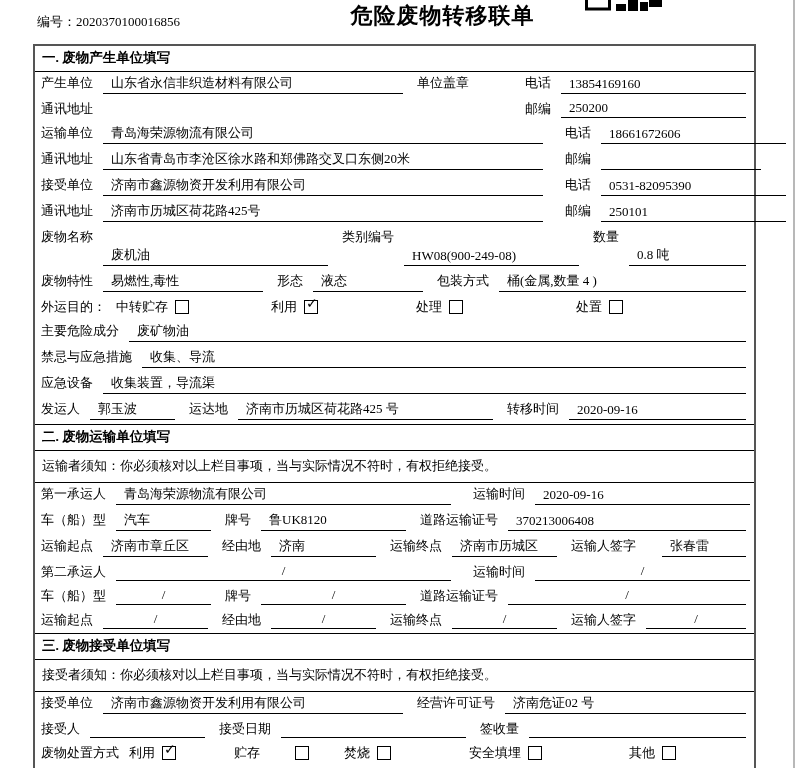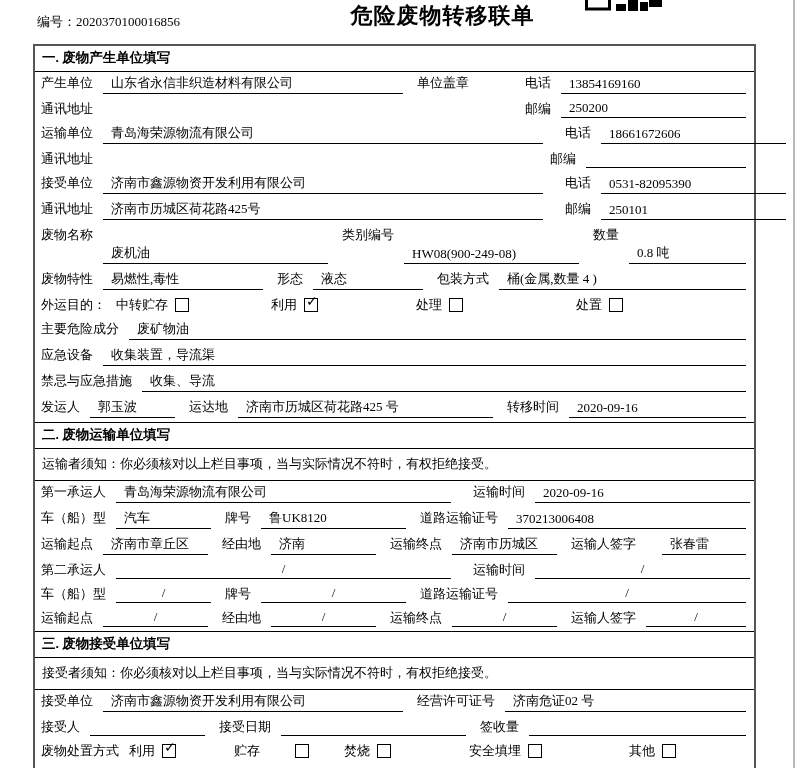--- a/index.html
+++ b/index.html
@@ -91,20 +91,23 @@
             <span class="val">青岛海荣源物流有限公司</span>
           </span>
           <span class="sp"></span>
           <span class="lab">电话</span>
           <span class="fld" style="width: 185px;">
             <span class="val">18661672606</span>
           </span>
         </div>
         <div class="row">
           <span class="lab">通讯地址</span>
+          <span class="fld" style="width: 440px;">
+            <span class="val">山东省青岛市李沧区徐水路和郑佛路交叉口东侧20米</span>
+          </span>
           <span class="sp"></span>
           <span class="lab">邮编</span>
           <span class="fld" style="width: 160px;">
             <span class="val"></span>
           </span>
         </div>
         <div class="row">
           <span class="lab">接受单位</span>
           <span class="fld" style="width: 440px;">
             <span class="val">济南市鑫源物资开发利用有限公司</span>
@@ -175,29 +178,29 @@
             <span class="chk-box"></span>
           </span>
         </div>
         <div class="row">
           <span class="lab">主要危险成分</span>
           <span class="fld" style="flex: 1 1 auto;">
             <span class="val">废矿物油</span>
           </span>
         </div>
         <div class="row">
+          <span class="lab">禁忌与应急措施</span>
+          <span class="fld" style="flex: 1 1 auto;">
+            <span class="val">收集、导流</span>
+          </span>
+        </div>
+        <div class="row">
           <span class="lab">应急设备</span>
           <span class="fld" style="flex: 1 1 auto;">
             <span class="val">收集装置，导流渠</span>
-          </span>
-        </div>
-        <div class="row">
-          <span class="lab">禁忌与应急措施</span>
-          <span class="fld" style="flex: 1 1 auto;">
-            <span class="val">收集、导流</span>
           </span>
         </div>
         <div class="row">
           <span class="lab">发运人</span>
           <span class="fld" style="width: 85px; font-family: Liberation Mono, monospace;">
             <span class="val">郭玉波</span>
           </span>
           <span class="lab">运达地</span>
           <span class="fld" style="width: 255px;">
             <span class="val">济南市历城区荷花路425 号</span>

